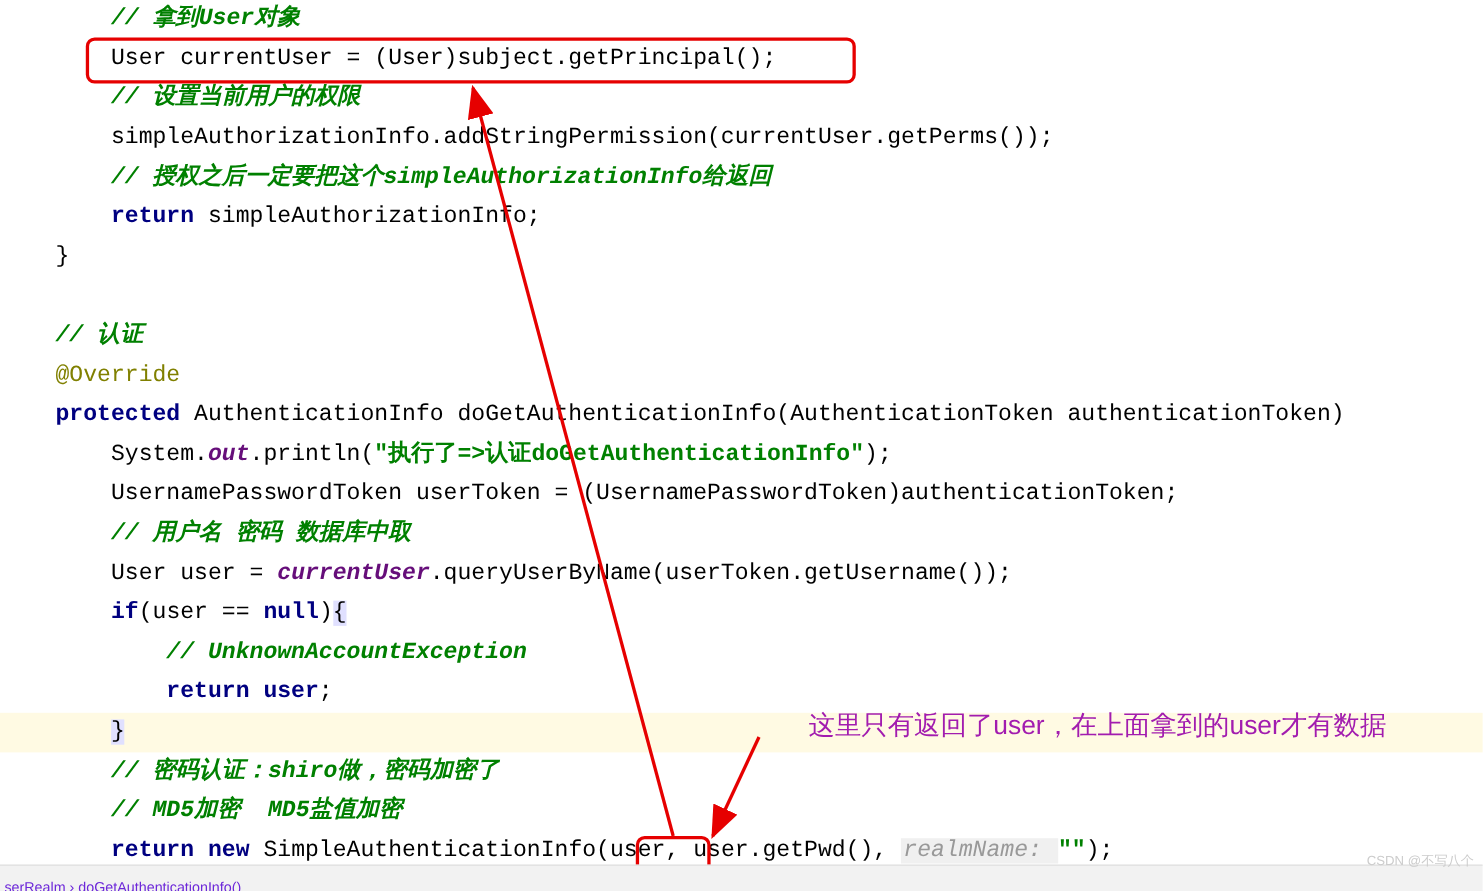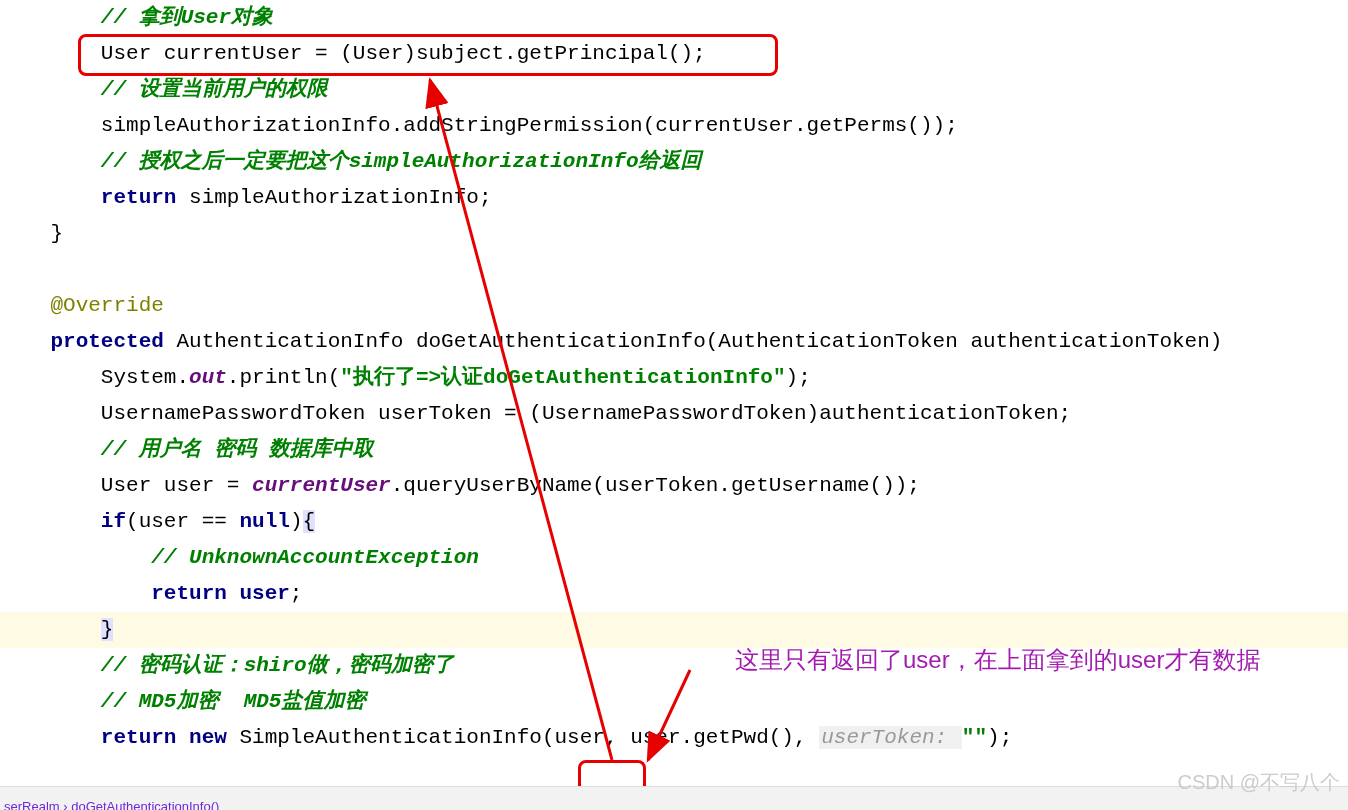--- a/index.html
+++ b/index.html
@@ -68,21 +68,21 @@
       left: 0;
       width: 1348px;
       height: 810px;
       pointer-events: none;
     }
     .watermark {
       position: absolute;
       bottom: 10px;
       right: 8px;
       font-family: "Microsoft YaHei", sans-serif;
-      font-size: 20px;
+      font-size: 12px;
       color: #ccc;
     }
     .breadcrumb {
       position: absolute;
       bottom: 0;
       left: 0;
       width: 100%;
       height: 24px;
       background: #f2f2f2;
       border-top: 1px solid #ddd;
@@ -97,33 +97,34 @@
 
 <div class="code-area">
 <div class="line">        <span class="comment-bold">// 拿到User对象</span></div>
 <div class="line">        <span>User currentUser = (User)subject.getPrincipal();</span></div>
 <div class="line">        <span class="comment-bold">// 设置当前用户的权限</span></div>
 <div class="line">        <span>simpleAuthorizationInfo.addStringPermission(currentUser.getPerms());</span></div>
 <div class="line">        <span class="comment-bold">// 授权之后一定要把这个simpleAuthorizationInfo给返回</span></div>
 <div class="line">        <span class="keyword">return</span><span> simpleAuthorizationInfo;</span></div>
 <div class="line">    <span>}</span></div>
 <div class="line"> </div>
+<div class="line">    <span class="comment-bold">// 认证</span></div>
 <div class="line">    <span class="annotation">@Override</span></div>
 <div class="line">    <span class="keyword">protected</span><span> AuthenticationInfo doGetAuthenticationInfo(AuthenticationToken authenticationToken)</span></div>
 <div class="line">        <span>System.</span><span class="static-field">out</span><span>.println(</span><span class="string">"执行了=&gt;认证doGetAuthenticationInfo"</span><span>);</span></div>
 <div class="line">        <span>UsernamePasswordToken userToken = (UsernamePasswordToken)authenticationToken;</span></div>
 <div class="line">        <span class="comment-bold">// 用户名 密码 数据库中取</span></div>
 <div class="line">        <span>User user = </span><span class="field">currentUser</span><span>.queryUserByName(userToken.getUsername());</span></div>
 <div class="line">        <span class="keyword">if</span><span>(user == </span><span class="keyword">null</span><span>)</span><span class="hl-brace">{</span></div>
 <div class="line">            <span class="comment-bold">// UnknownAccountException</span></div>
 <div class="line">            <span class="keyword">return user</span><span>;</span></div>
 <div class="line hl-line">        <span class="hl-brace">}</span></div>
 <div class="line">        <span class="comment-bold">// 密码认证：shiro做，密码加密了</span></div>
 <div class="line">        <span class="comment-bold">// MD5加密  MD5盐值加密</span></div>
-<div class="line">        <span class="keyword">return new</span><span> SimpleAuthenticationInfo(</span><span>user</span><span>, user.getPwd(), </span><span class="param-hint">userToken: </span><span class="string">""</span><span>);</span></div>
+<div class="line">        <span class="keyword">return new</span><span> SimpleAuthenticationInfo(</span><span>user</span><span>, user.getPwd(), </span><span class="param-hint">realmName: </span><span class="string">""</span><span>);</span></div>
 </div>
 
 <div class="red-box red-box-1"></div>
 <div class="red-box red-box-2"></div>
 
 <div class="red-text red-text-1">这里只有返回了user，在上面拿到的user才有数据</div>
 
 <svg class="arrow-svg">
   <defs>
     <marker id="arrowhead" markerWidth="10" markerHeight="8" refX="9" refY="4" orient="auto">

